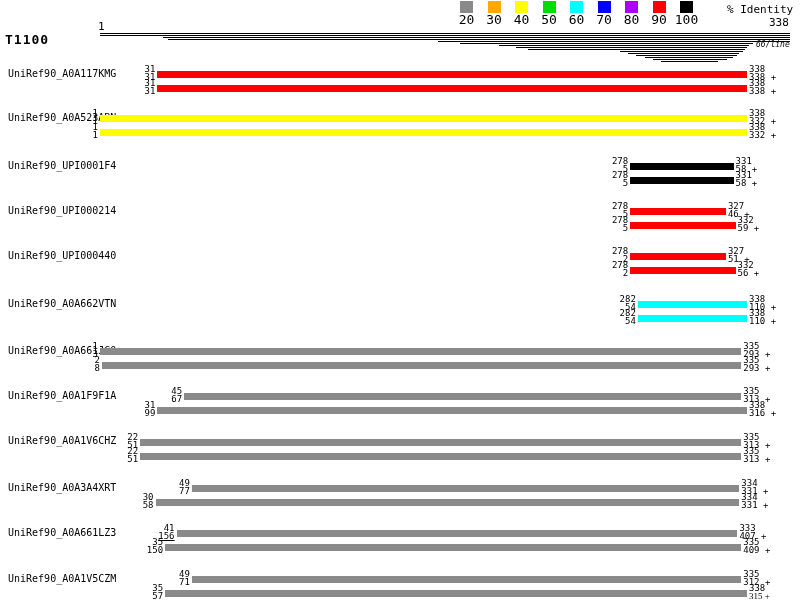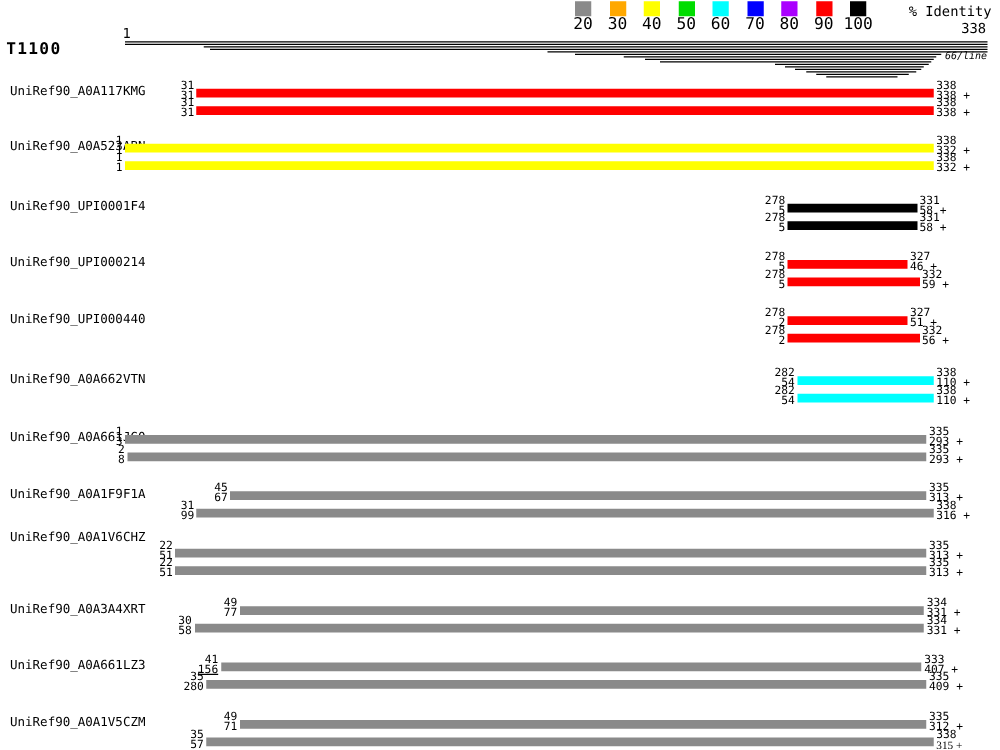--- a/index.html
+++ b/index.html
@@ -163,21 +163,21 @@
         <div class="abs num numL" style="left: 138.214px; top: 396px;">67</div>
         <div class="abs num" style="left: 743.258px; top: 388px;">335</div>
         <div class="abs num" style="left: 743.258px; top: 396px;">313 +</div>
         <div class="abs bar" style="left: 157.418px; top: 407px; width: 589.582px; background: rgb(138, 138, 138);"></div>
         <div class="abs num numL" style="left: 111.418px; top: 402px;">31</div>
         <div class="abs num numL" style="left: 111.418px; top: 410px;">99</div>
         <div class="abs num" style="left: 749px; top: 402px;">338</div>
         <div class="abs num" style="left: 749px; top: 410px;">316 +</div>
       </div>
       <div>
-        <div class="abs name" style="left: 8px; top: 426px;">UniRef90_A0A1V6CHZ</div>
+        <div class="abs name" style="left: 8px; top: 436px;">UniRef90_A0A1V6CHZ</div>
         <div class="abs bar" style="left: 140.193px; top: 439px; width: 601.065px; background: rgb(138, 138, 138);"></div>
         <div class="abs num numL" style="left: 94.1929px; top: 434px;">22</div>
         <div class="abs num numL" style="left: 94.1929px; top: 442px;">51</div>
         <div class="abs num" style="left: 743.258px; top: 434px;">335</div>
         <div class="abs num" style="left: 743.258px; top: 442px;">313 +</div>
         <div class="abs bar" style="left: 140.193px; top: 453px; width: 601.065px; background: rgb(138, 138, 138);"></div>
         <div class="abs num numL" style="left: 94.1929px; top: 448px;">22</div>
         <div class="abs num numL" style="left: 94.1929px; top: 456px;">51</div>
         <div class="abs num" style="left: 743.258px; top: 448px;">335</div>
         <div class="abs num" style="left: 743.258px; top: 456px;">313 +</div>
@@ -197,21 +197,21 @@
       </div>
       <div>
         <div class="abs name" style="left: 8px; top: 528px;">UniRef90_A0A661LZ3</div>
         <div class="abs bar" style="left: 176.558px; top: 530px; width: 560.872px; background: rgb(138, 138, 138);"></div>
         <div class="abs num numL" style="left: 130.558px; top: 525px;">41</div>
         <div class="abs num numL" style="left: 130.558px; top: 533px; text-decoration: underline;">156</div>
         <div class="abs num" style="left: 739.43px; top: 525px;">333</div>
         <div class="abs num" style="left: 739.43px; top: 533px;">407 +</div>
         <div class="abs bar" style="left: 165.074px; top: 544px; width: 576.184px; background: rgb(138, 138, 138);"></div>
         <div class="abs num numL" style="left: 119.074px; top: 539px;">35</div>
-        <div class="abs num numL" style="left: 119.074px; top: 547px;">280</div>
+        <div class="abs num numL" style="left: 119.074px; top: 547px;">150</div>
         <div class="abs num" style="left: 743.258px; top: 539px;">335</div>
         <div class="abs num" style="left: 743.258px; top: 547px;">409 +</div>
       </div>
       <div>
         <div class="abs name" style="left: 8px; top: 574px;">UniRef90_A0A1V5CZM</div>
         <div class="abs bar" style="left: 191.869px; top: 576px; width: 549.389px; background: rgb(138, 138, 138);"></div>
         <div class="abs num numL" style="left: 145.869px; top: 571px;">49</div>
         <div class="abs num numL" style="left: 145.869px; top: 579px;">71</div>
         <div class="abs num" style="left: 743.258px; top: 571px;">335</div>
         <div class="abs num" style="left: 743.258px; top: 579px;">312 +</div>

